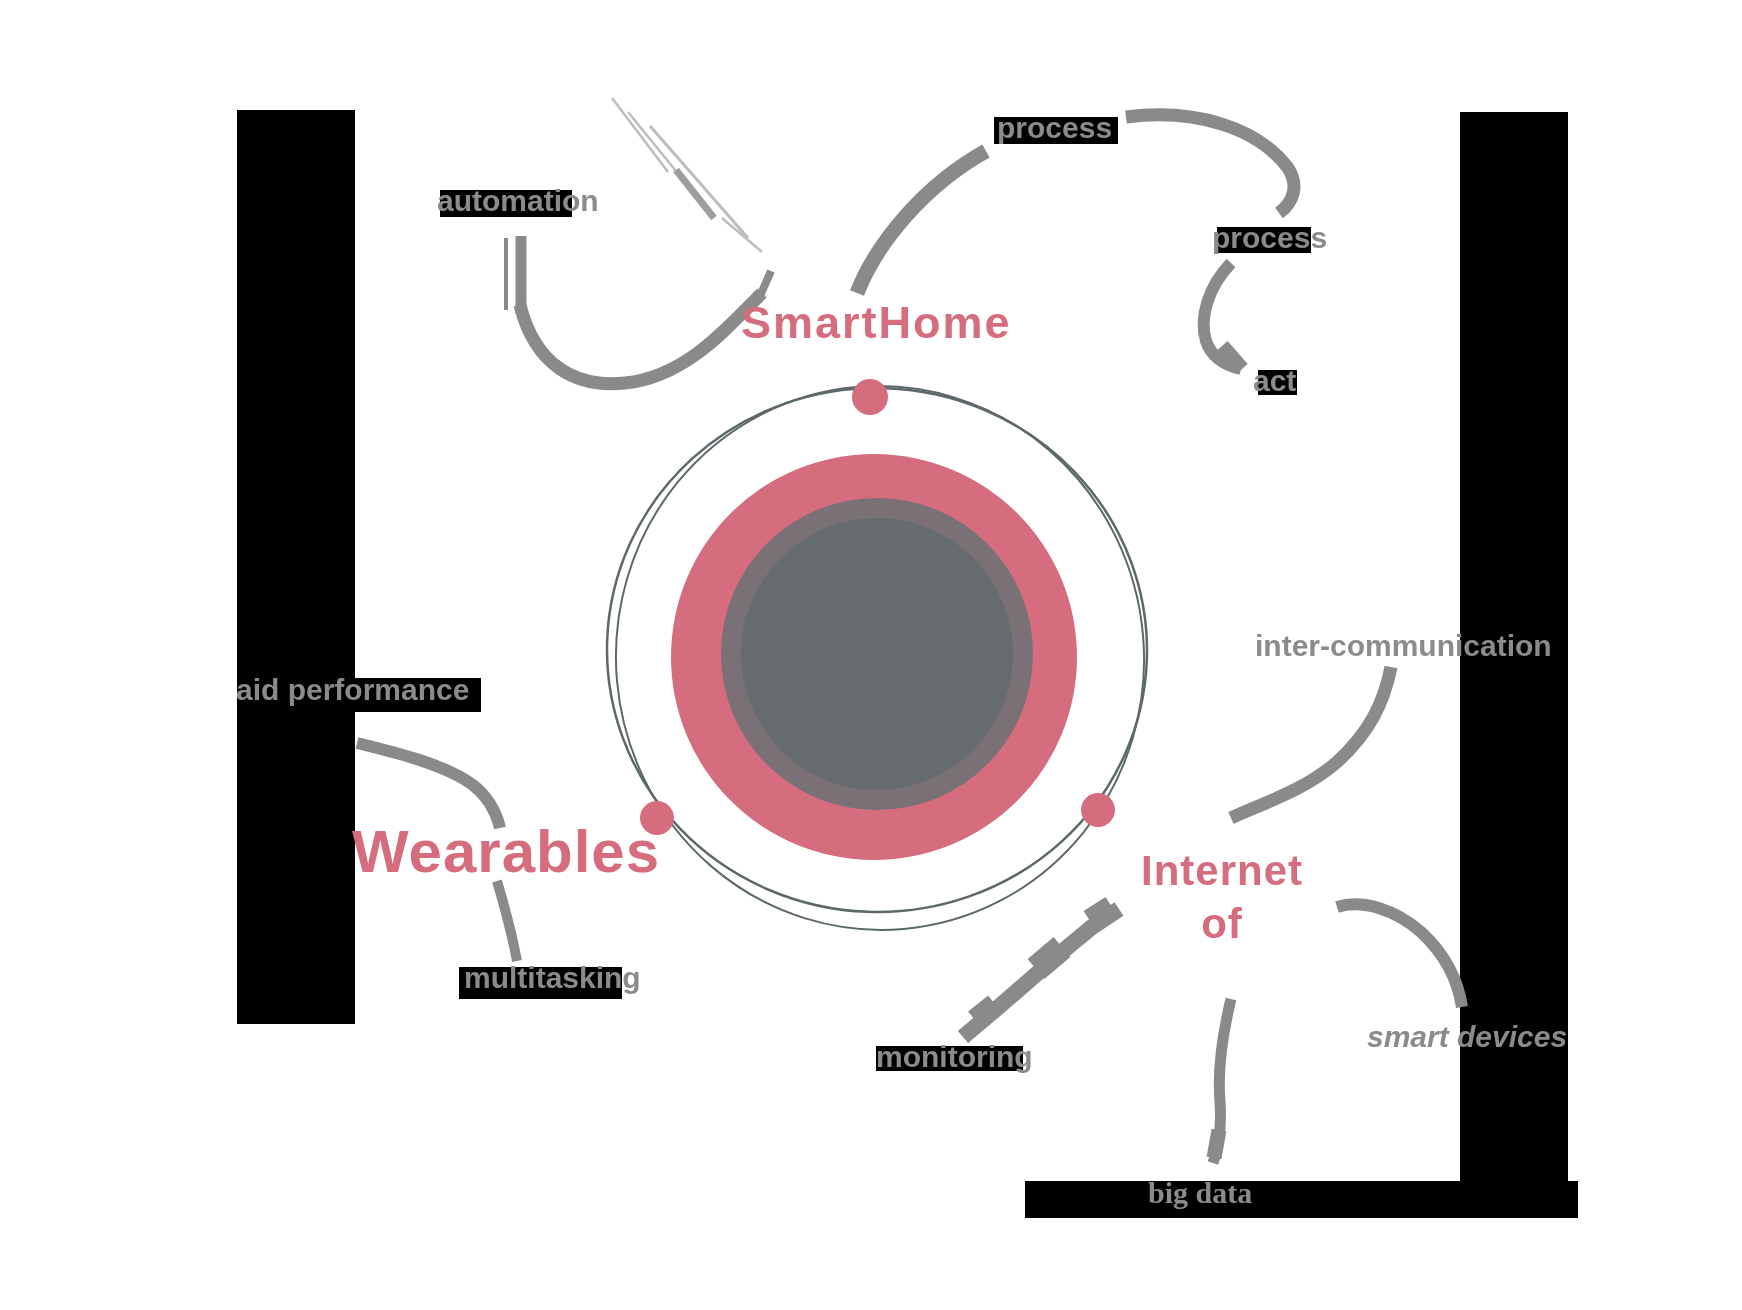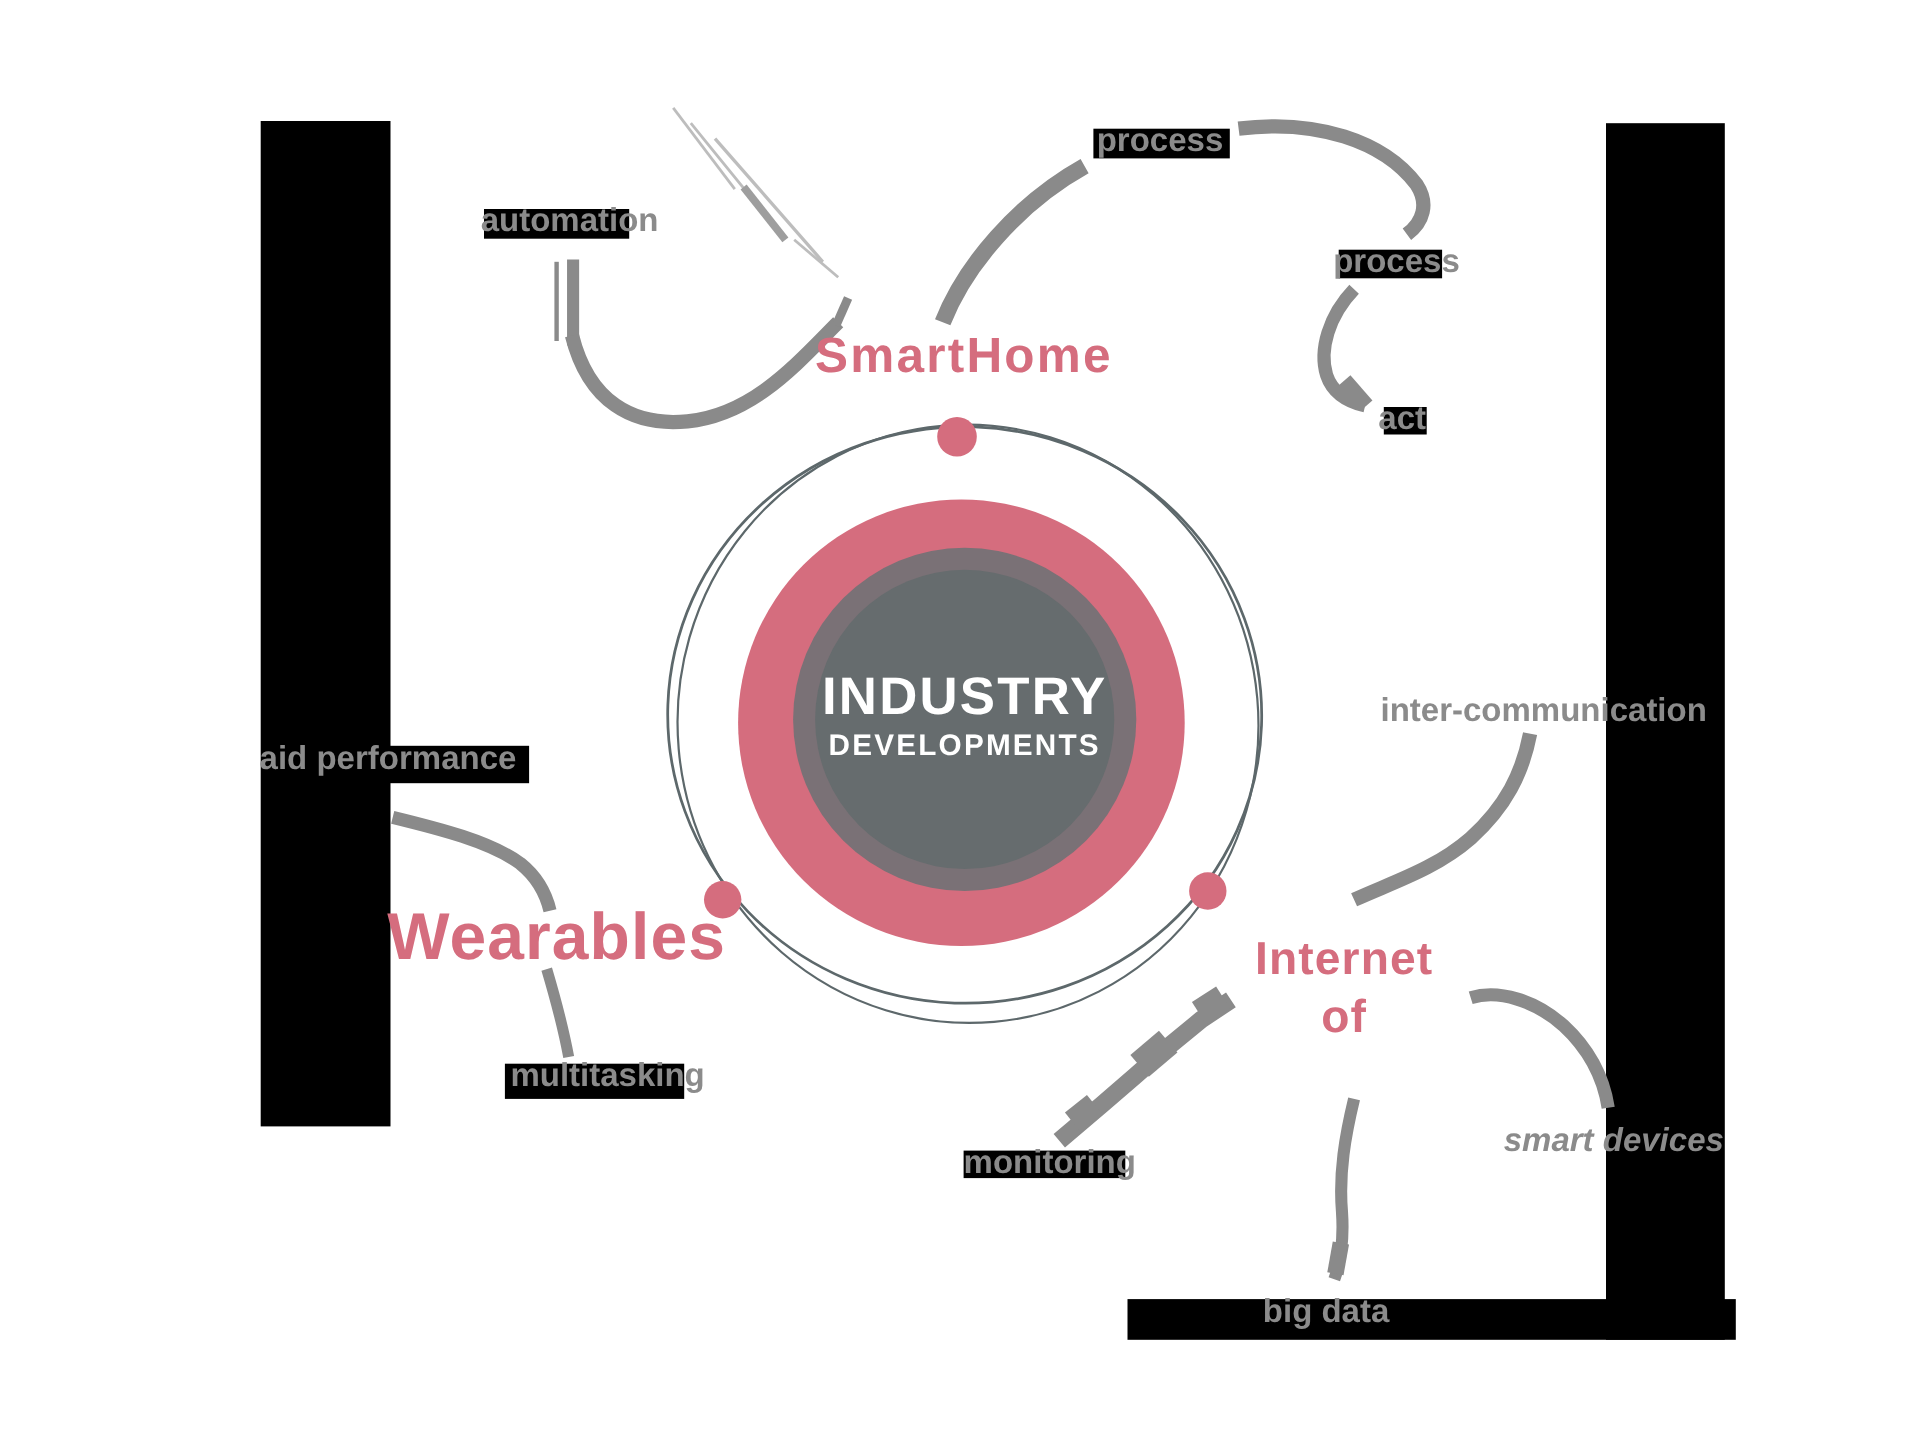--- a/index.html
+++ b/index.html
@@ -127,36 +127,32 @@
   </svg>
 
   <div class="hl hl-automation"></div>
   <div class="hl hl-measure"></div>
   <div class="hl hl-process"></div>
   <div class="hl hl-act"></div>
   <div class="hl hl-aid"></div>
   <div class="hl hl-multitasking"></div>
   <div class="hl hl-monitoring"></div>
 
-  <div class="centerText">
-    <div class="t1">INDUSTRY</div>
-    <div class="t2">DEVELOPMENTS</div>
-  </div>
 
   <div class="plabel smarthome">SmartHome</div>
   <div class="plabel wearables">Wearables</div>
   <div class="plabel iot">
     <div>Internet</div>
     <div>of</div>
   </div>
 
   <div class="glabel" style="left:437px;top:186px;">automation</div>
   <div class="glabel" style="left:997px;top:113px;">process</div>
   <div class="glabel" style="left:1212px;top:223px;">process</div>
   <div class="glabel" style="left:1253px;top:366px;">act</div>
   <div class="glabel" style="left:236px;top:675px;">aid performance</div>
   <div class="glabel" style="left:464px;top:963px;text-align:right;">multitasking</div>
   <div class="glabel" style="left:1255px;top:631px;">inter-communication</div>
   <div class="glabel" style="left:876px;top:1042px;">monitoring</div>
   <div class="glabel" style="left:1367px;top:1022px;font-style:italic;">smart devices</div>
-  <div class="glabel" style="left:1148px;top:1178px;">big data</div>
+  <div class="glabel" style="left:1148px;top:1178px;font-family:Liberation Serif, serif;">big data</div>
 
 </div>
 
 </body></html>

